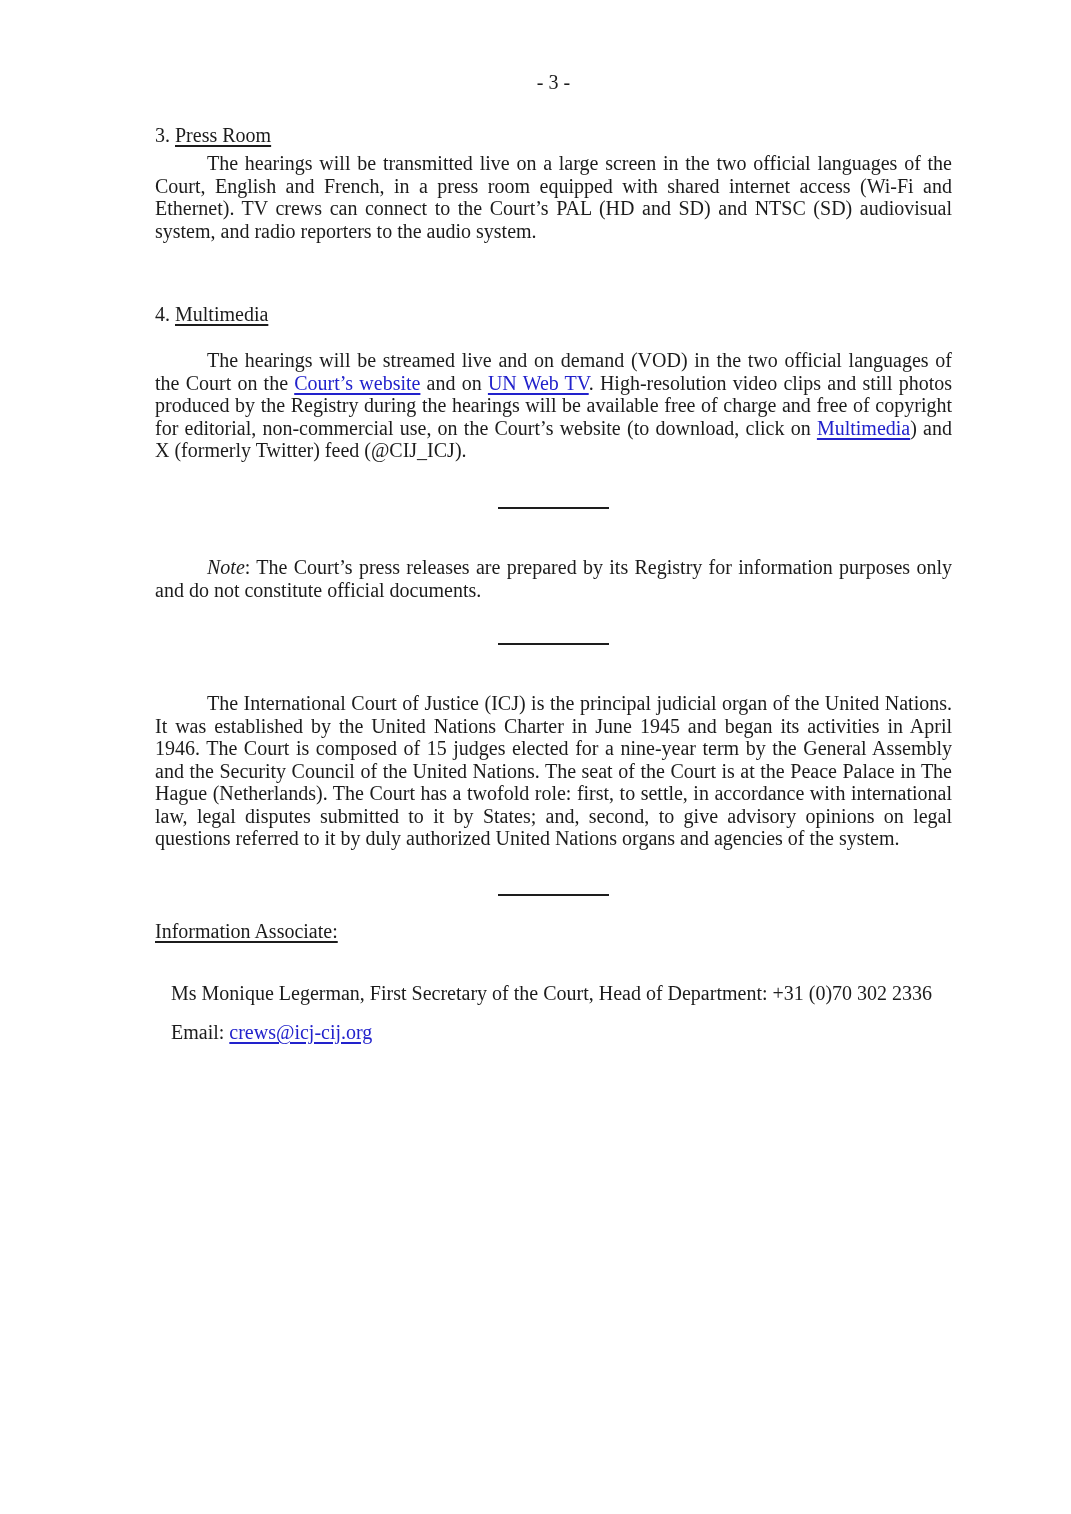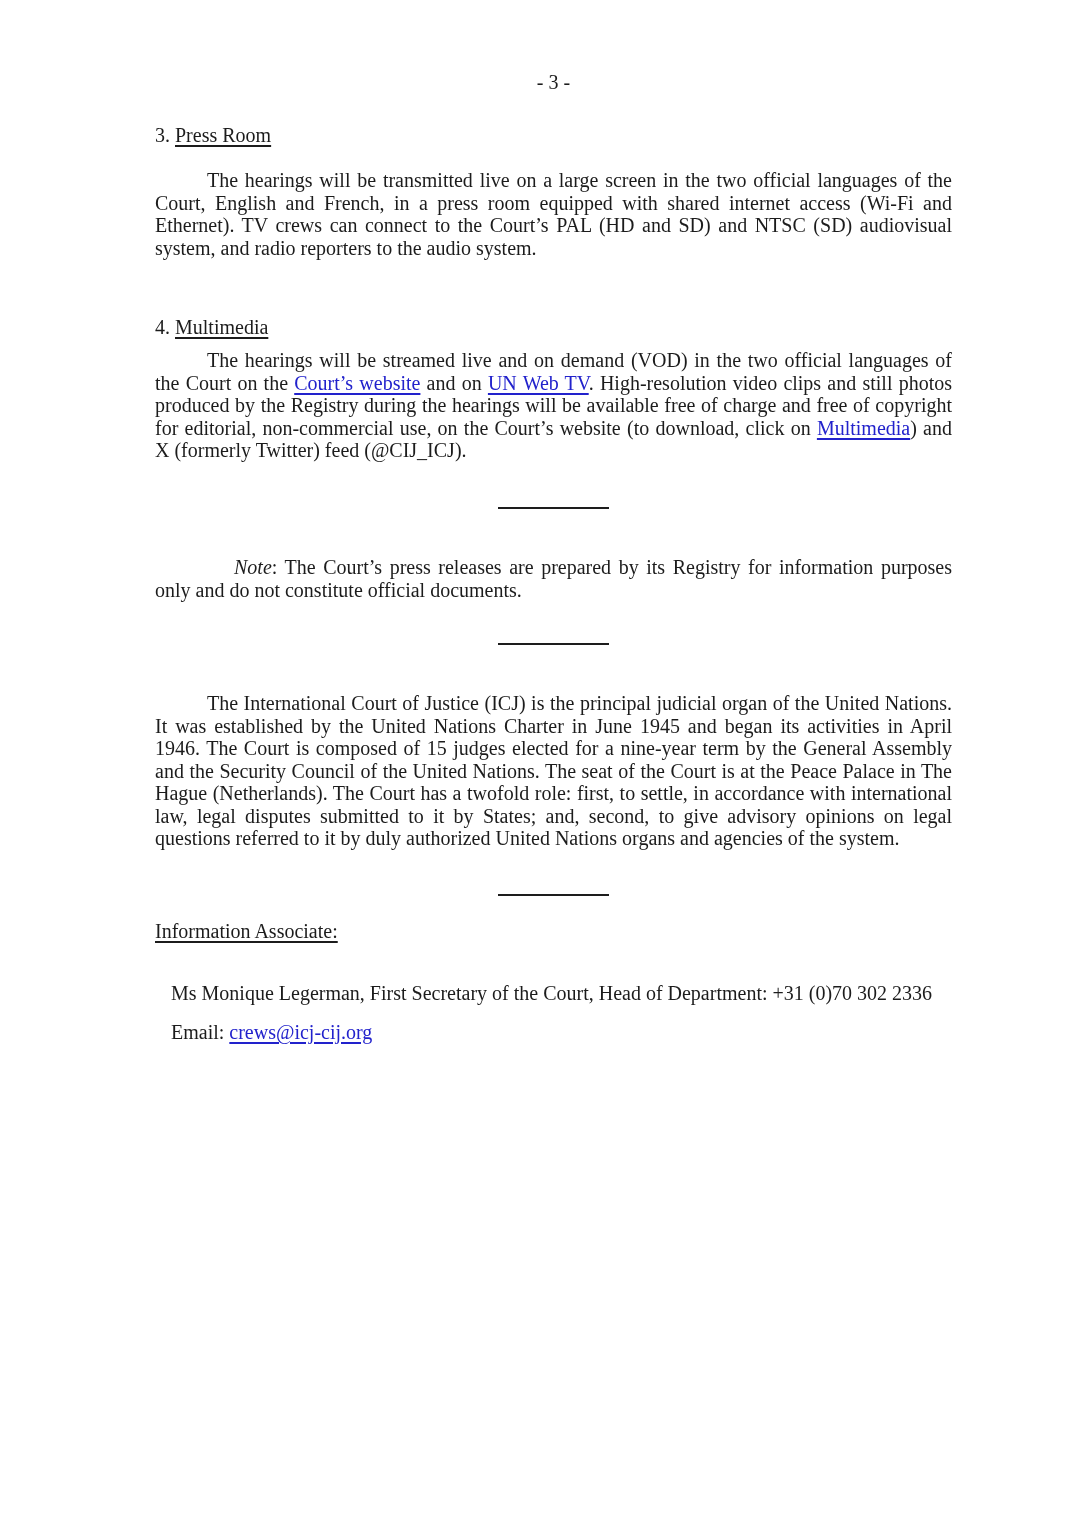--- a/index.html
+++ b/index.html
@@ -25,39 +25,39 @@
   .heading { font-weight: normal; font-size: 20px; }
   .para { text-align: justify; text-indent: 52px; }
   .divider {
     width: 111px;
     height: 2px;
     background: #1d1d1d;
     margin: 0 auto;
   }
   .contact-line { margin: 16px; }
   .underline { text-decoration: underline; text-underline-offset: 3px; }
-  .italic { font-style: italic; margin-left: 27px; }
+  .italic { font-style: italic; }
   a.link {
     color: var(--link, #2222cc);
     text-underline-offset: 3px;
     cursor: pointer;
   }
 </style>
 </head>
 <body style="--text: #1c1c1c; --link: #2222cc; background: rgb(255, 255, 255);">
 
 <div class="content">
 
   <div class="block page-number" style="top:71px">- 3 -</div>
 
   <h3 class="block heading" style="top:124px"><span>3. </span><span class="underline">Press Room</span></h3>
 
-  <p class="block para" style="top:169px"><span>The hearings will be transmitted live on a large screen in the two official languages of the Court, English and French, in a press room equipped with shared internet access (Wi-Fi and Ethernet). TV crews can connect to the Court’s PAL (HD and SD) and NTSC (SD) audiovisual system, and radio reporters to the audio system.</span></p>
+  <p class="block para" style="top:152px"><span>The hearings will be transmitted live on a large screen in the two official languages of the Court, English and French, in a press room equipped with shared internet access (Wi-Fi and Ethernet). TV crews can connect to the Court’s PAL (HD and SD) and NTSC (SD) audiovisual system, and radio reporters to the audio system.</span></p>
 
-  <h3 class="block heading" style="top:316px"><span>4. </span><span class="underline">Multimedia</span></h3>
+  <h3 class="block heading" style="top:303px"><span>4. </span><span class="underline">Multimedia</span></h3>
 
   <p class="block para" style="top:349px"><span>The hearings will be streamed live and on demand (VOD) in the two official languages of the Court on the </span><a class="link link" href="#">Court’s website</a><span> and on </span><a class="link link" href="#">UN Web TV</a><span>. High-resolution video clips and still photos produced by the Registry during the hearings will be available free of charge and free of copyright for editorial, non-commercial use, on the Court’s website (to download, click on </span><a class="link link" href="#">Multimedia</a><span>) and X (formerly Twitter) feed (@CIJ_ICJ).</span></p>
 
   <div class="block" style="top:507px">
     <div class="divider"></div>
   </div>
 
   <p class="block para" style="top:556px"><span class="italic">Note</span><span>: The Court’s press releases are prepared by its Registry for information purposes only and do not constitute official documents.</span></p>
 
   <div class="block" style="top:643px">

